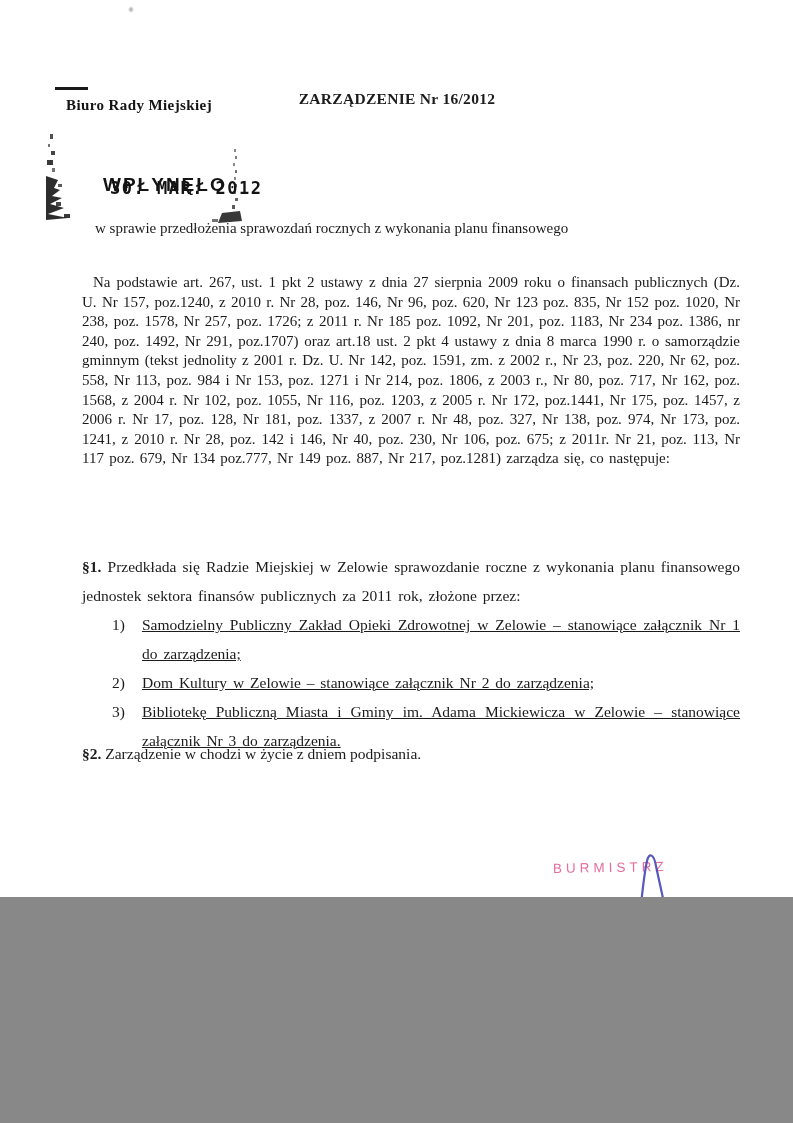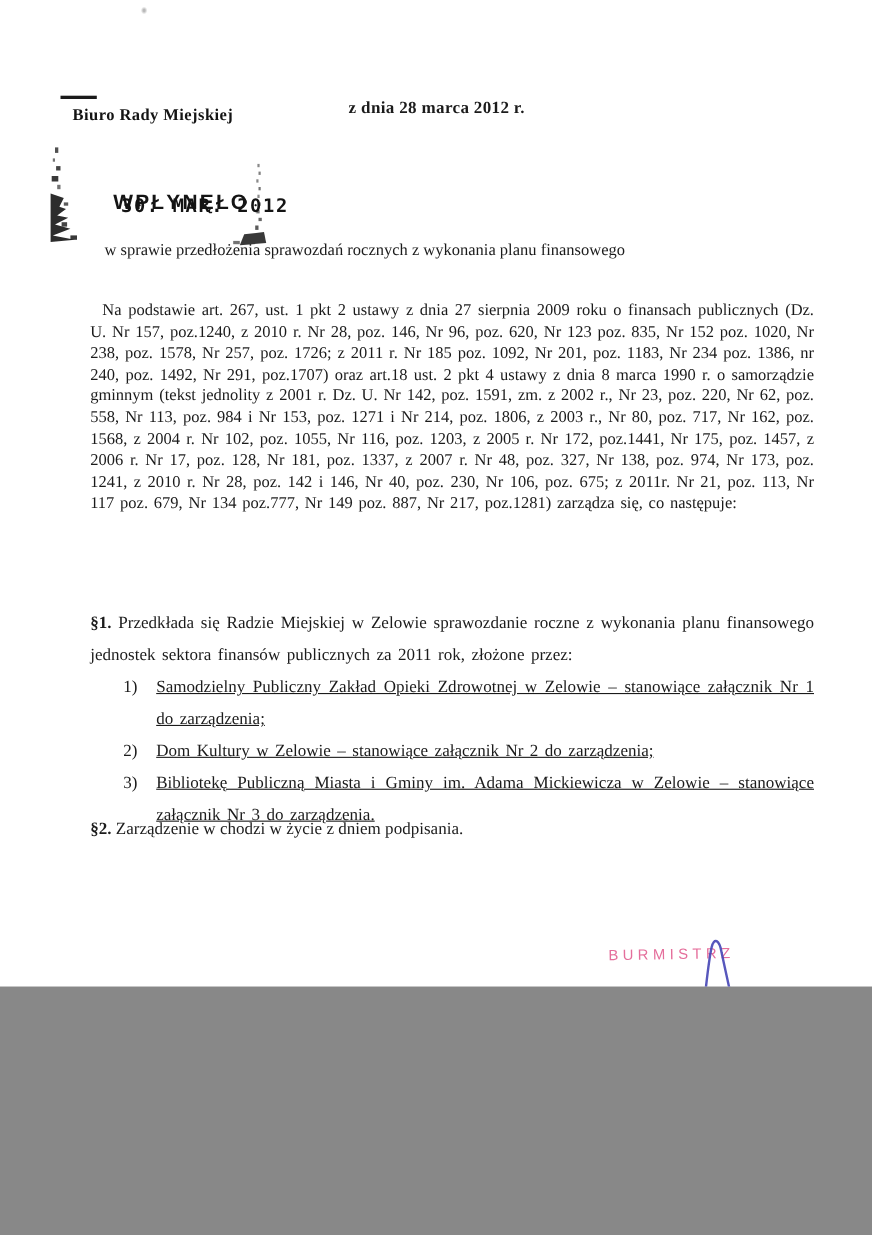--- a/index.html
+++ b/index.html
@@ -153,21 +153,21 @@
         <rect x="23" y="44" width="3" height="3" opacity="0.6"></rect>
         <rect x="25" y="51" width="3" height="3" opacity="0.65"></rect>
         <rect x="22" y="58" width="3" height="4" opacity="0.7"></rect>
         <path d="M12 66 L30 64 L32 74 L8 76 Z" opacity="0.85"></path>
         <rect x="2" y="72" width="6" height="3" opacity="0.6"></rect>
       </g>
     </svg>
   </div>
 
   <div class="title-block">
-    <div>z dnia 28 marca 2012 r.</div>
+    <div>ZARZĄDZENIE Nr 16/2012</div>
   </div>
 
   <div class="subject">w sprawie przedłożenia sprawozdań rocznych z wykonania planu finansowego</div>
 
   <div class="legal-basis">Na podstawie art. 267, ust. 1 pkt 2 ustawy z dnia 27 sierpnia 2009 roku o finansach publicznych (Dz. U. Nr 157, poz.1240, z 2010 r. Nr 28, poz. 146, Nr 96, poz. 620, Nr 123 poz. 835, Nr 152 poz. 1020, Nr 238, poz. 1578, Nr 257, poz. 1726; z 2011 r. Nr 185 poz. 1092, Nr 201, poz. 1183, Nr 234 poz. 1386, nr 240, poz. 1492, Nr 291, poz.1707) oraz art.18 ust. 2 pkt 4 ustawy z dnia 8 marca 1990 r. o samorządzie gminnym (tekst jednolity z 2001 r. Dz. U. Nr 142, poz. 1591, zm. z 2002 r., Nr 23, poz. 220, Nr 62, poz. 558, Nr 113, poz. 984 i Nr 153, poz. 1271 i Nr 214, poz. 1806, z 2003 r., Nr 80, poz. 717, Nr 162, poz. 1568, z 2004 r. Nr 102, poz. 1055, Nr 116, poz. 1203, z 2005 r. Nr 172, poz.1441, Nr 175, poz. 1457, z 2006 r. Nr 17, poz. 128, Nr 181, poz. 1337, z 2007 r. Nr 48, poz. 327, Nr 138, poz. 974, Nr 173, poz. 1241, z 2010 r. Nr 28, poz. 142 i 146, Nr 40, poz. 230, Nr 106, poz. 675; z 2011r. Nr 21, poz. 113, Nr 117 poz. 679, Nr 134 poz.777, Nr 149 poz. 887, Nr 217, poz.1281) zarządza się, co następuje:</div>
 
   <div class="section-1">
     <span class="marker">§1.</span>
     <span>Przedkłada się Radzie Miejskiej w Zelowie sprawozdanie roczne z wykonania planu finansowego jednostek sektora finansów publicznych za 2011 rok, złożone przez:</span>
   </div>

